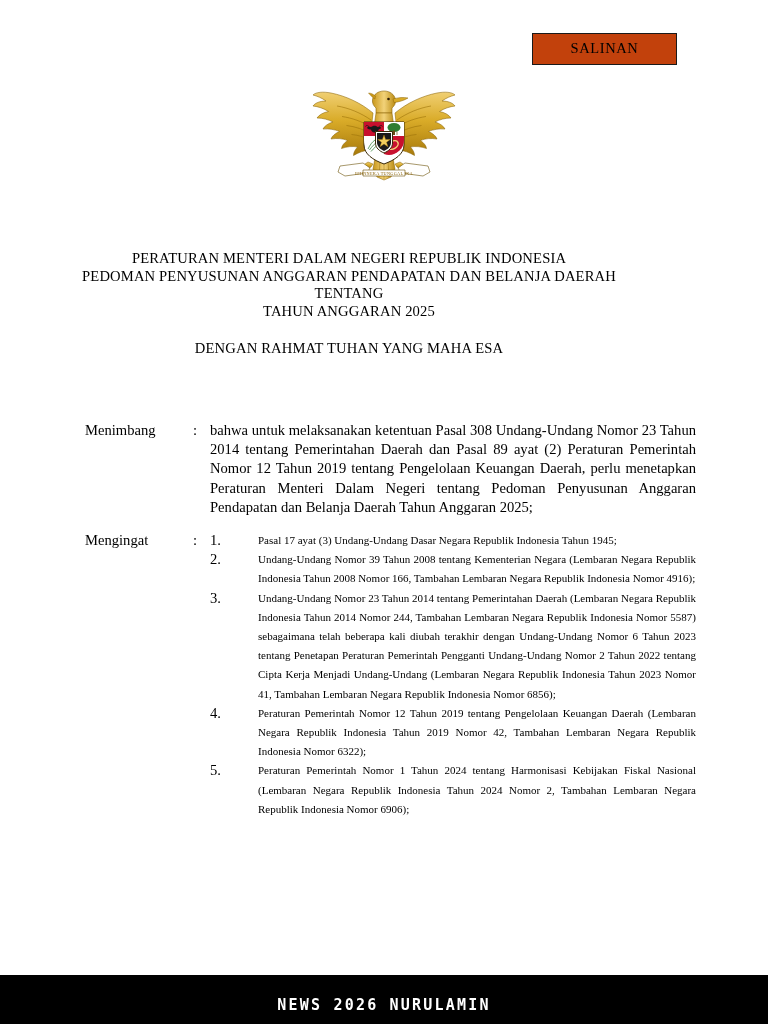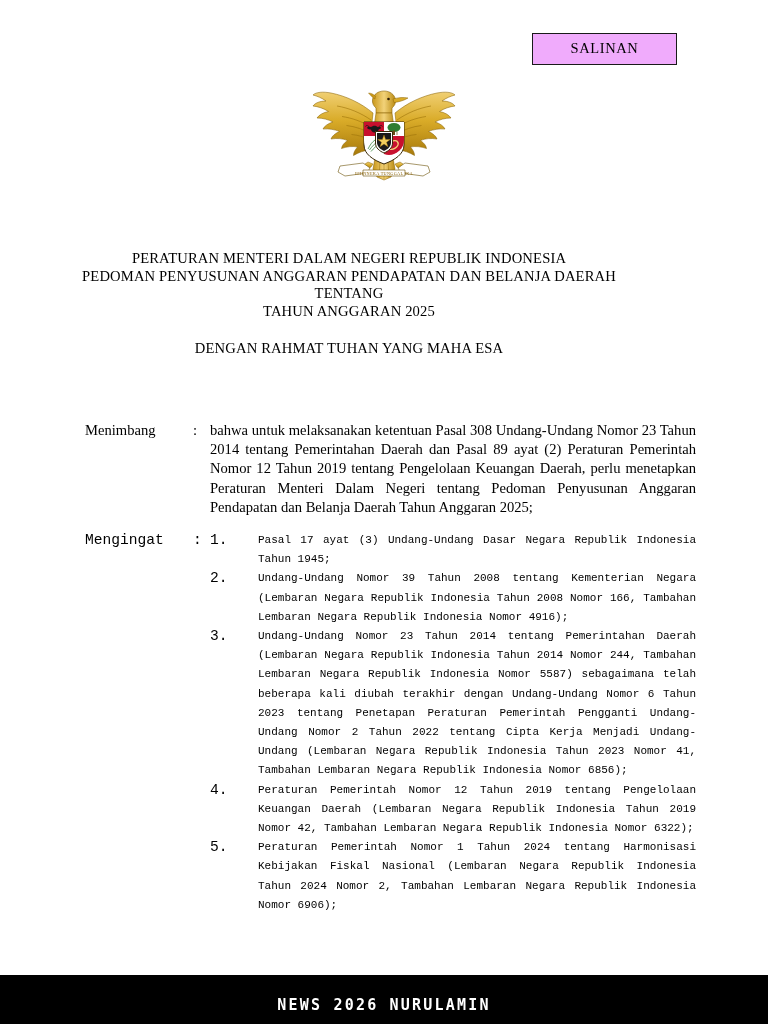--- a/index.html
+++ b/index.html
@@ -29,21 +29,21 @@
     top: 33px;
     left: 532px;
     width: 145px;
   }
   .salinan-box {
     border: 1px solid #1a1a1a;
     text-align: center;
     font-size: 14.5px;
     letter-spacing: 0.6px;
     padding: 7px 0 8px 0;
-    background: #f0abfc;
+    background: #c2410c;
     line-height: 1;
   }
 
   
   .emblem-wrap {
     position: absolute;
     top: 74px;
     left: 0;
     width: 768px;
     text-align: center;
@@ -78,21 +78,20 @@
     left: 0;
     width: 696px;
   }
   .clause-row {
     display: flex;
     align-items: flex-start;
     padding: 0 0 0 85px;
   }
   .clause-row + .clause-row {
     margin-top: 14px;
-    font-family: Liberation Mono, monospace;
   }
   .clause-label {
     width: 108px;
     flex: 0 0 108px;
     font-size: 14.6px;
     line-height: 19.2px;
   }
   .clause-colon {
     width: 17px;
     flex: 0 0 17px;

